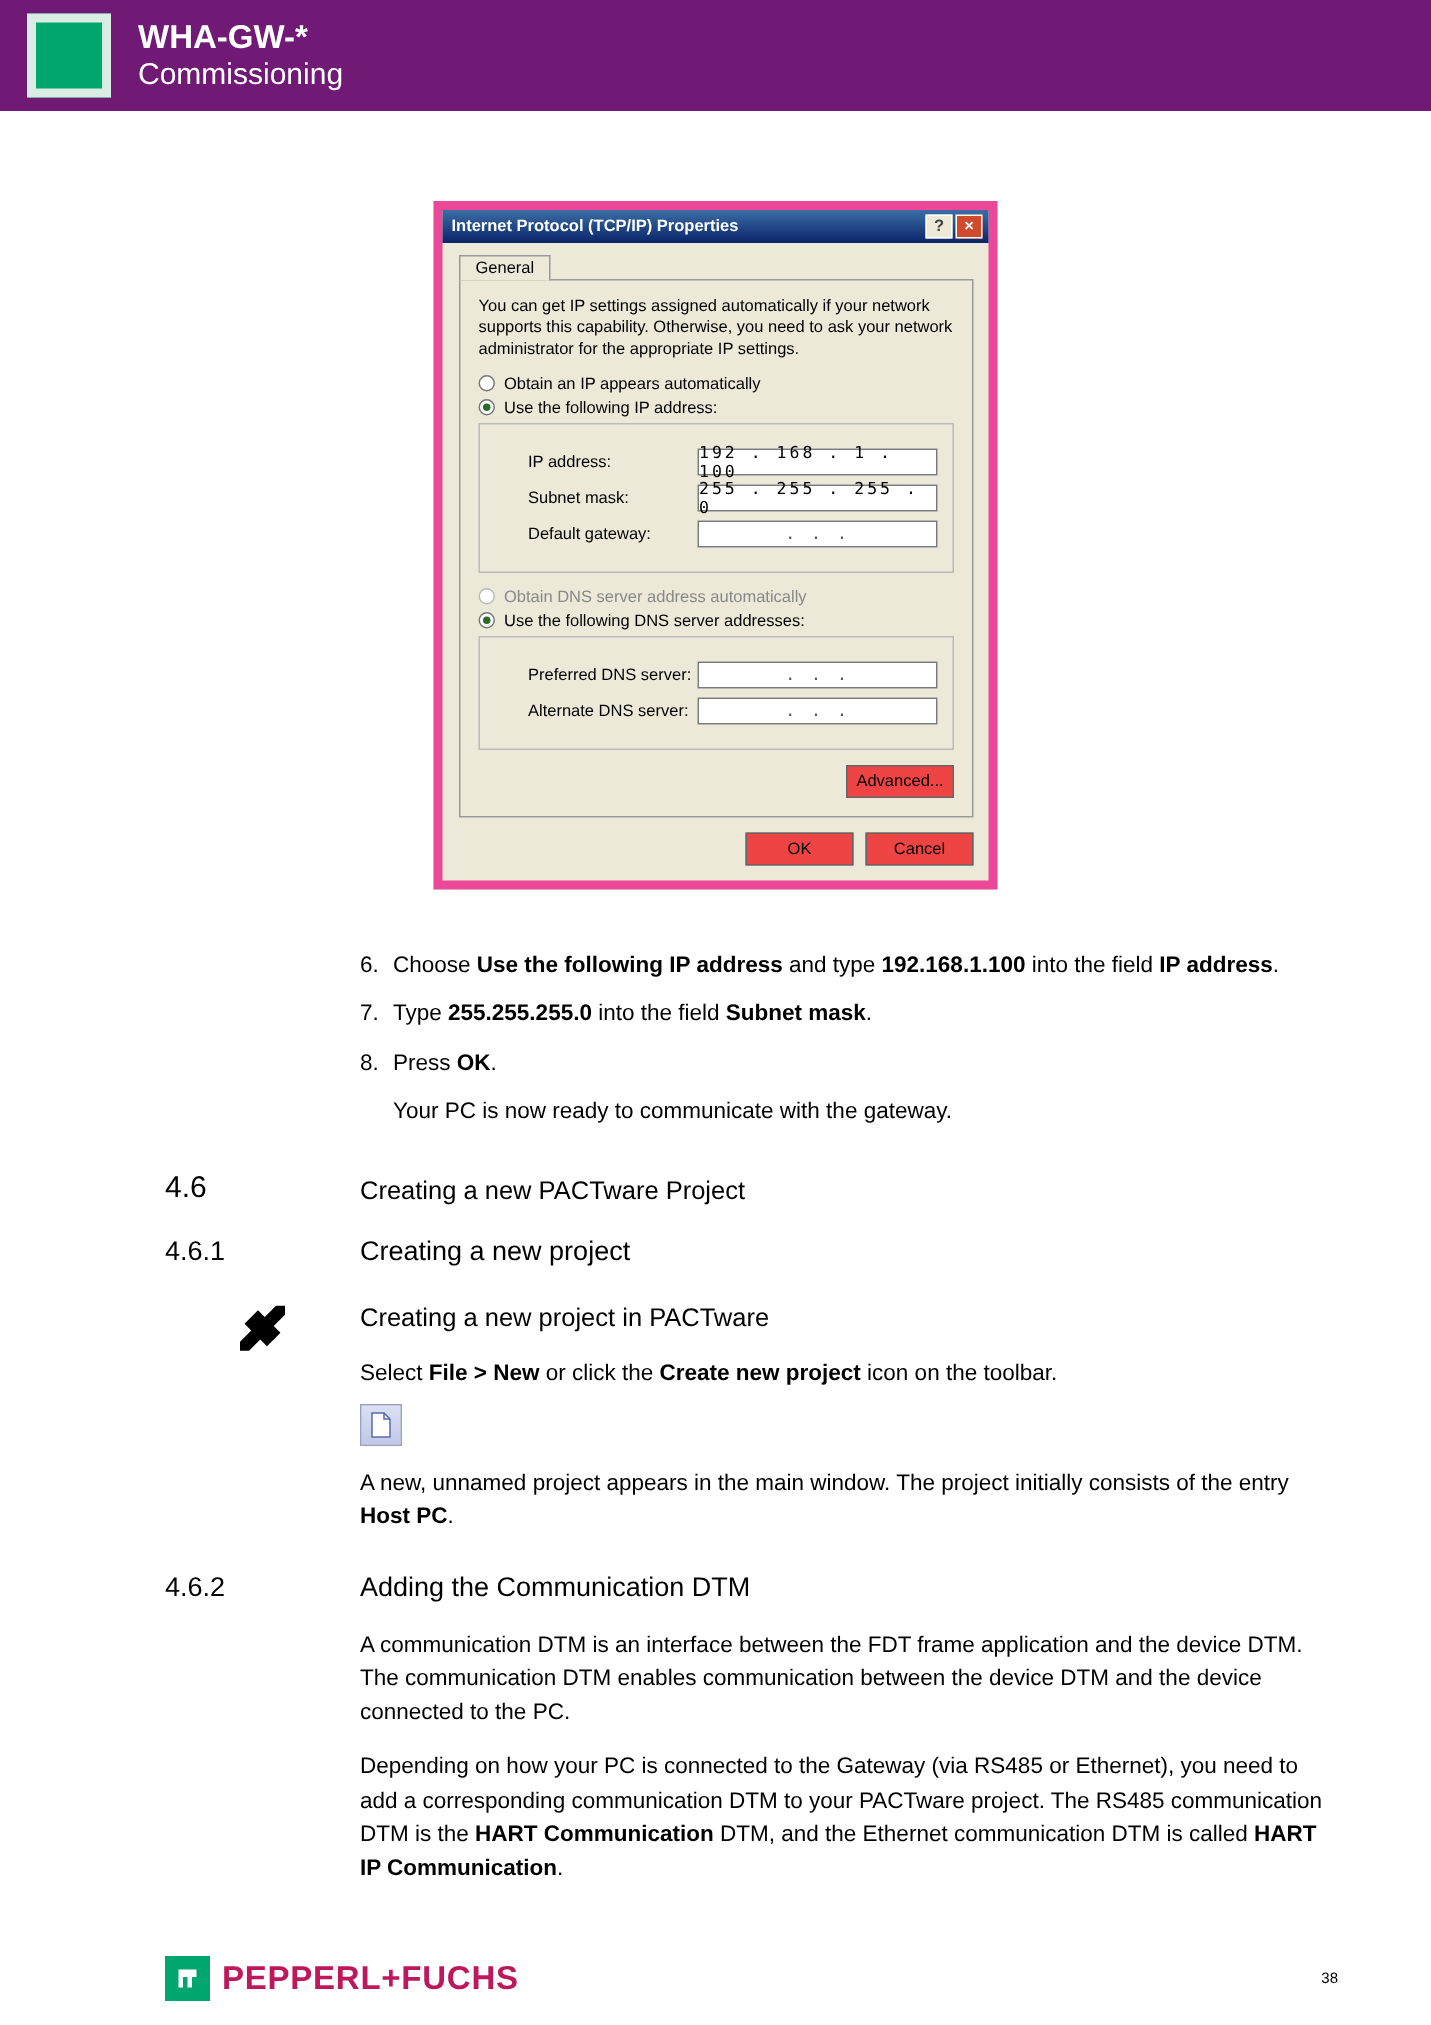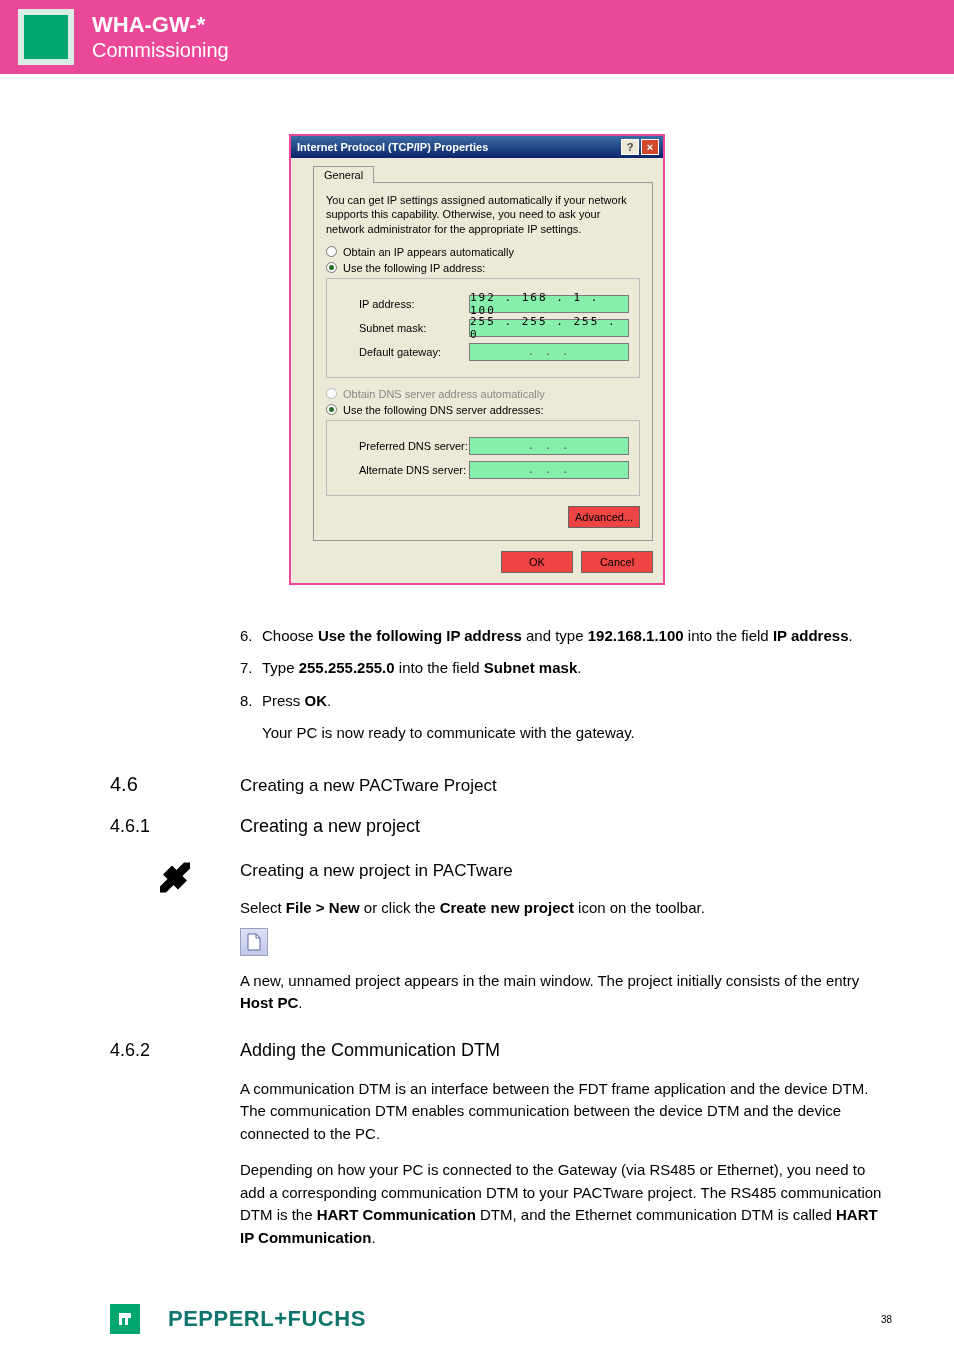--- a/index.html
+++ b/index.html
@@ -2,40 +2,40 @@
 <html><head>
 <meta charset="utf-8">
 <style>
   * { box-sizing: border-box; margin: 0; padding: 0; }
   html, body { width: 954px; height: 1350px; font-family: Arial, Helvetica, sans-serif; color: #000; background: #fff; }
 
   
   .header-bar {
     width: 100%;
     height: 74px;
-    background: #ec4899;
+    background: #701a75;
     display: flex;
     align-items: center;
     padding-left: 18px;
   }
   .header-square {
     width: 56px; height: 56px;
     background: #00a66e;
     border: 6px solid #d9ede4;
     margin-right: 18px;
   }
   .header-text { color: #fff; }
   .header-title { font-size: 22px; font-weight: bold; line-height: 1.1; }
   .header-sub   { font-size: 20px; line-height: 1.1; margin-top: 2px; }
 
   
   .dialog-wrap { width: 100%; display: flex; justify-content: center; margin-top: 60px; }
   .dialog {
     width: 376px;
-    border: 2px solid #ec4899;
+    border: 6px solid #ec4899;
     background: #ece9d8;
     font-size: 11px;
   }
   .dlg-title {
     height: 22px;
     background: linear-gradient(#3b6ea5,#0a246a);
     color: #fff;
     display: flex; align-items: center; justify-content: space-between;
     padding: 0 4px 0 6px;
     font-weight: bold;
@@ -43,21 +43,21 @@
   .dlg-title .buttons { display: flex; gap: 2px; }
   .tb {
     width: 18px; height: 16px;
     background: #ece9d8;
     border: 1px solid #fff;
     font-size: 11px; font-weight: bold;
     display: flex; align-items: center; justify-content: center;
     color: #444;
   }
   .tb.close { background: #d04a2b; color: #fff; }
-  .dlg-body { padding: 8px 10px 10px 22px; }
+  .dlg-body { padding: 8px 10px 10px 11px; }
   .tab {
     display: inline-block;
     background: #ece9d8;
     border: 1px solid #999; border-bottom: none;
     padding: 2px 10px;
     margin-bottom: -1px;
     position: relative; z-index: 1;
   }
   .tabpane {
     border: 1px solid #999;
@@ -71,21 +71,21 @@
   .group {
     border: 1px solid #bbb;
     padding: 10px 10px 10px 32px;
     margin: 4px 0 10px 0;
   }
   .field-row { display: flex; align-items: center; justify-content: space-between; margin: 6px 0; }
   .field-row label { font-size: 11px; }
   .ip-box, .ip-blank {
     width: 160px; height: 18px;
     border: 1px solid #7a7a7a;
-    background: #86efac;
+    background: #ffffff;
     font-family: monospace; font-size: 11px;
     display: flex; align-items: center; justify-content: center;
     letter-spacing: 2px;
   }
   .ip-blank { color:#555; }
   .btnrow { display:flex; justify-content:flex-end; gap:8px; margin-top:10px; }
   .winbtn {
     min-width: 72px; height: 22px;
     border: 1px solid #666;
     background: #ef4444;
@@ -126,21 +126,21 @@
     width: 100%;
     display: flex; align-items: center; justify-content: space-between;
     padding: 0 62px 0 110px;
   }
   .pf-logo { display:flex; align-items:center; gap:8px; }
   .pf-sq {
     width: 30px; height: 30px;
     background: #00a66e;
     display:flex; align-items:center; justify-content:center;
   }
-  .pf-word { font-size: 22px; font-weight: bold; letter-spacing: 0.5px; color:#0f766e;margin-left:20px; }
+  .pf-word { font-size: 22px; font-weight: bold; letter-spacing: 0.5px; color:#be185d; }
   .pagenum { font-size: 10px; }
 
   b { font-weight: bold; }
 </style>
 </head>
 <body>
 
 <div class="header-bar">
   <div class="header-square"></div>
   <div class="header-text">

